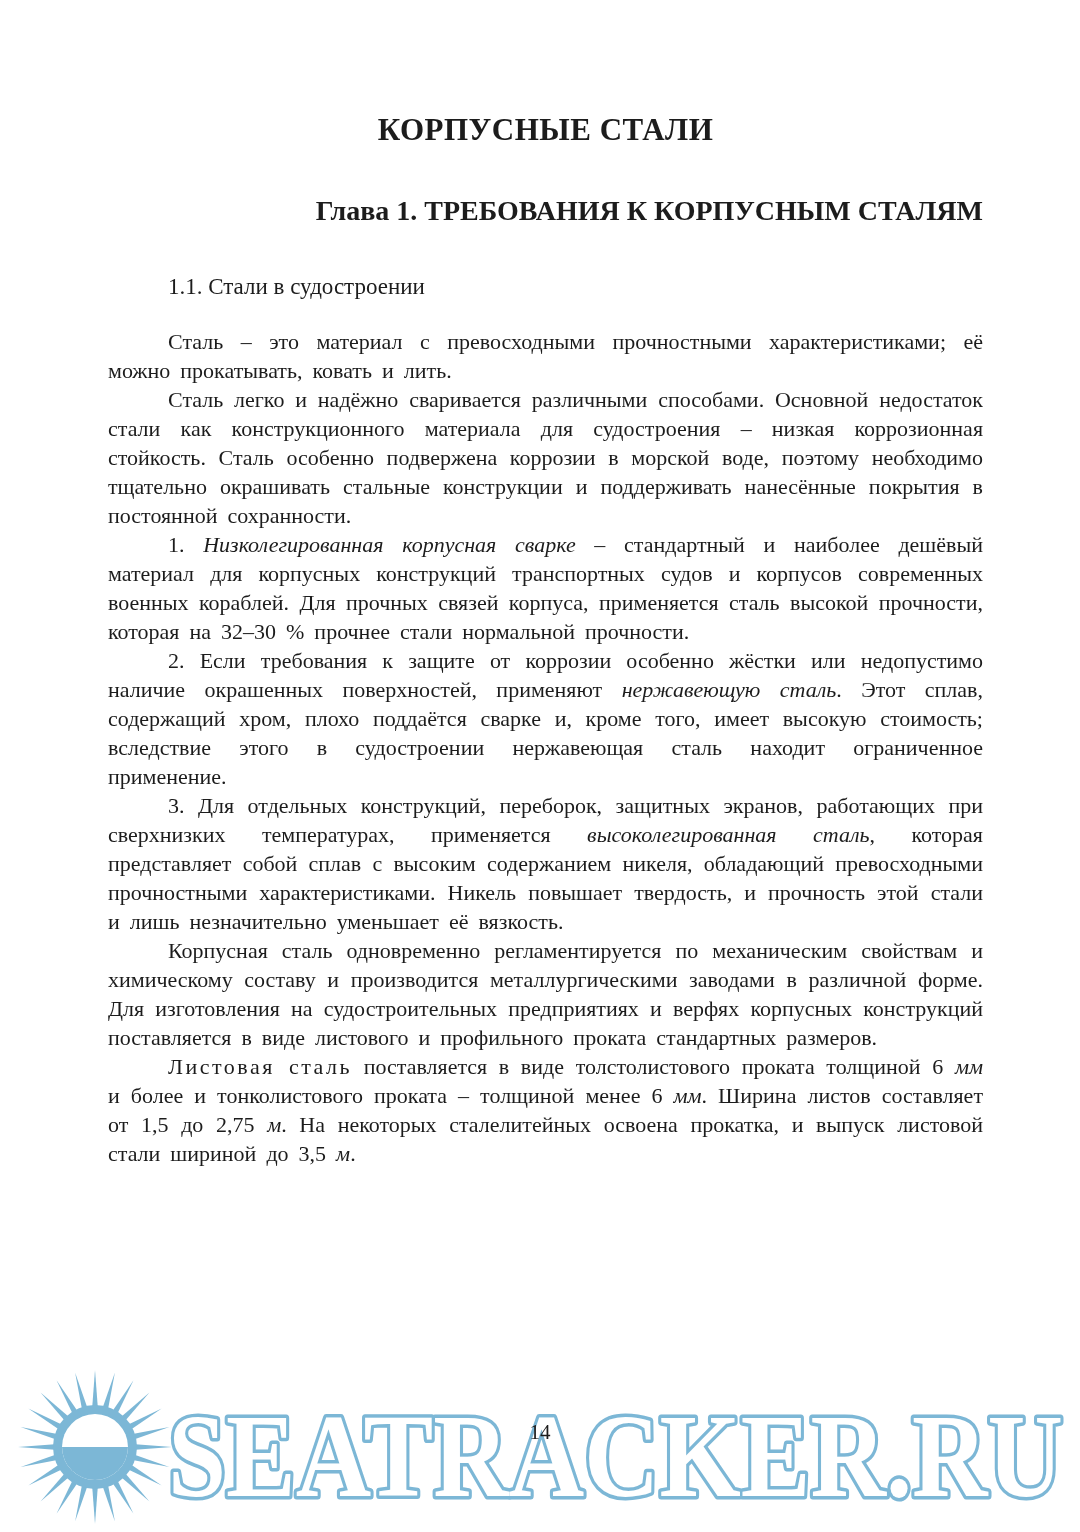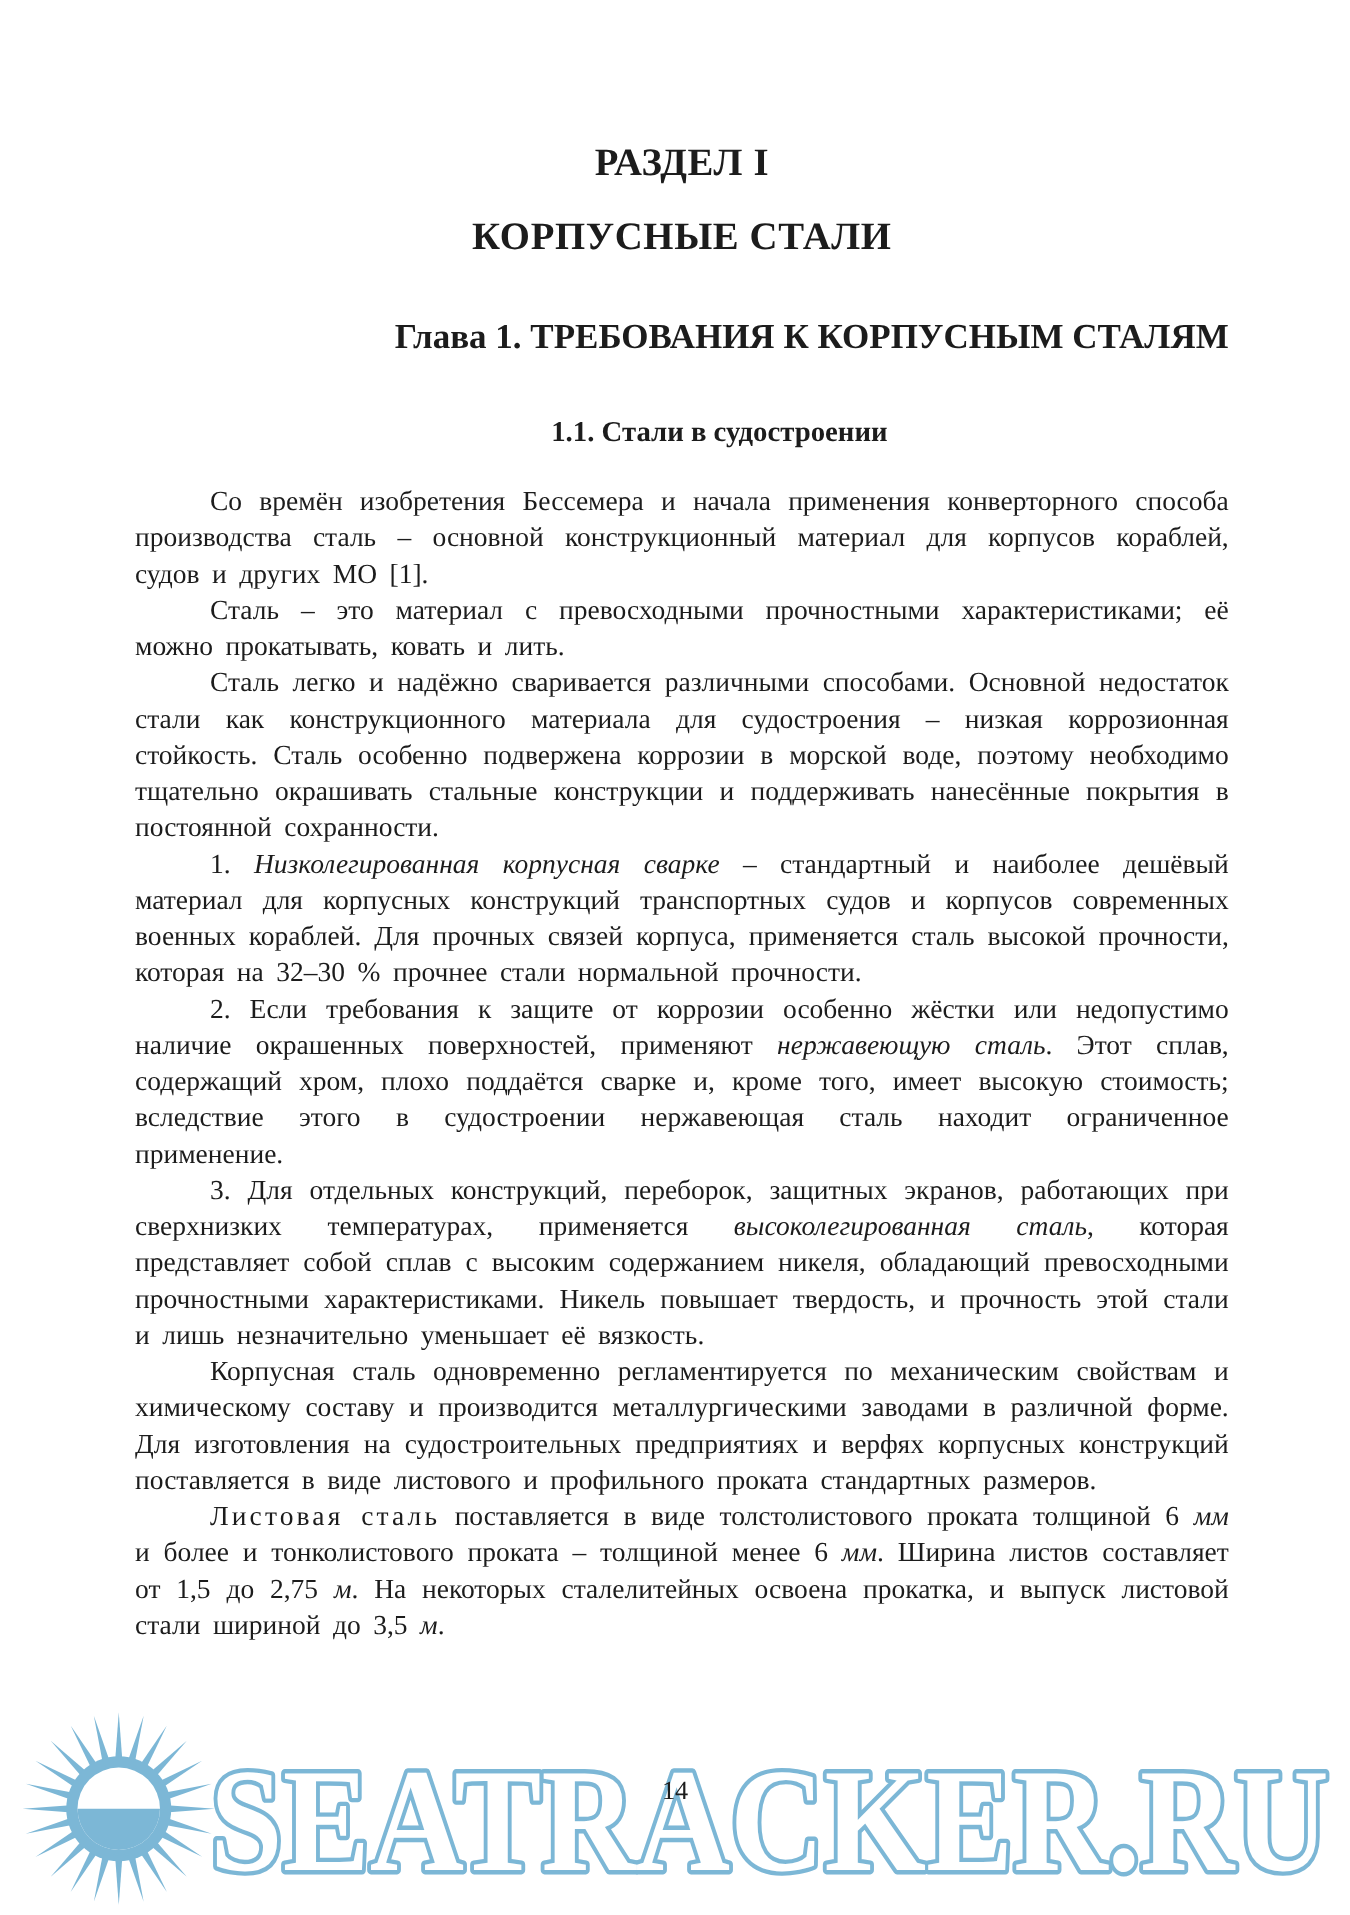--- a/index.html
+++ b/index.html
@@ -17,21 +17,21 @@
     margin:0;text-align:center;
     font-size:31px;font-weight:700;letter-spacing:.5px;
   }
   .section-title + .section-title{margin-top:23px;}
   .chapter-title{
     margin:47px 0 0;text-align:right;
     font-size:28px;font-weight:700;
   }
   .subsection-title{
     margin:47px 0 27px;padding-left:60px;
-    font-size:23px;font-weight:700;text-align:center;
+    font-size:23px;font-weight:400;text-align:left;
   }
   .para{
     margin:0;
     font-size:22px;line-height:29px;
     text-align:justify;text-indent:60px;
     word-spacing:4.5px;
   }
   .para em{font-style:italic;}
   .spaced{letter-spacing:2.5px;}
   .page-number{
@@ -43,27 +43,25 @@
     z-index:2;pointer-events:none;
   }
   .sun{position:absolute;left:0;top:0;}
   .wm-text{position:absolute;left:166px;top:28px;}
 </style>
 </head>
 <body>
 
 <div class="page">
 
-  <h1 class="section-title">РАЗДЕЛ I</h1>
   <h1 class="section-title">КОРПУСНЫЕ СТАЛИ</h1>
   <h2 class="chapter-title">Глава 1. ТРЕБОВАНИЯ К КОРПУСНЫМ СТАЛЯМ</h2>
   <h3 class="subsection-title">1.1. Стали в судостроении</h3>
 
   <div class="body-text">
-    <p class="para"><span>Со времён изобретения Бессемера и начала применения конверторного способа производства сталь – основной конструкционный материал для корпусов кораблей, судов и других МО [1].</span></p>
     <p class="para"><span>Сталь – это материал с превосходными прочностными характеристиками; её можно прокатывать, ковать и лить.</span></p>
     <p class="para"><span>Сталь легко и надёжно сваривается различными способами. Основной недостаток стали как конструкционного материала для судостроения – низкая коррозионная стойкость. Сталь особенно подвержена коррозии в морской воде, поэтому необходимо тщательно окрашивать стальные конструкции и поддерживать нанесённые покрытия в постоянной сохранности.</span></p>
     <p class="para"><span>1. </span><em>Низколегированная корпусная сварке</em><span> – стандартный и наиболее дешёвый материал для корпусных конструкций транспортных судов и корпусов современных военных кораблей. Для прочных связей корпуса, применяется сталь высокой прочности, которая на 32–30 % прочнее стали нормальной прочности.</span></p>
     <p class="para"><span>2. Если требования к защите от коррозии особенно жёстки или недопустимо наличие окрашенных поверхностей, применяют </span><em>нержавеющую сталь</em><span>. Этот сплав, содержащий хром, плохо поддаётся сварке и, кроме того, имеет высокую стоимость; вследствие этого в судостроении нержавеющая сталь находит ограниченное применение.</span></p>
     <p class="para"><span>3. Для отдельных конструкций, переборок, защитных экранов, работающих при сверхнизких температурах, применяется </span><em>высоколегированная сталь</em><span>, которая представляет собой сплав с высоким содержанием никеля, обладающий превосходными прочностными характеристиками. Никель повышает твердость, и прочность этой стали и лишь незначительно уменьшает её вязкость.</span></p>
     <p class="para"><span>Корпусная сталь одновременно регламентируется по механическим свойствам и химическому составу и производится металлургическими заводами в различной форме. Для изготовления на судостроительных предприятиях и верфях корпусных конструкций поставляется в виде листового и профильного проката стандартных размеров.</span></p>
     <p class="para"><span class="spaced">Листовая сталь</span><span> поставляется в виде толстолистового проката толщиной 6 </span><em>мм</em><span> и более и тонколистового проката – толщиной менее 6 </span><em>мм</em><span>. Ширина листов составляет от 1,5 до 2,75 </span><em>м</em><span>. На некоторых сталелитейных освоена прокатка, и выпуск листовой стали шириной до 3,5 </span><em>м</em><span>.</span></p>
   </div>
 
 </div>

